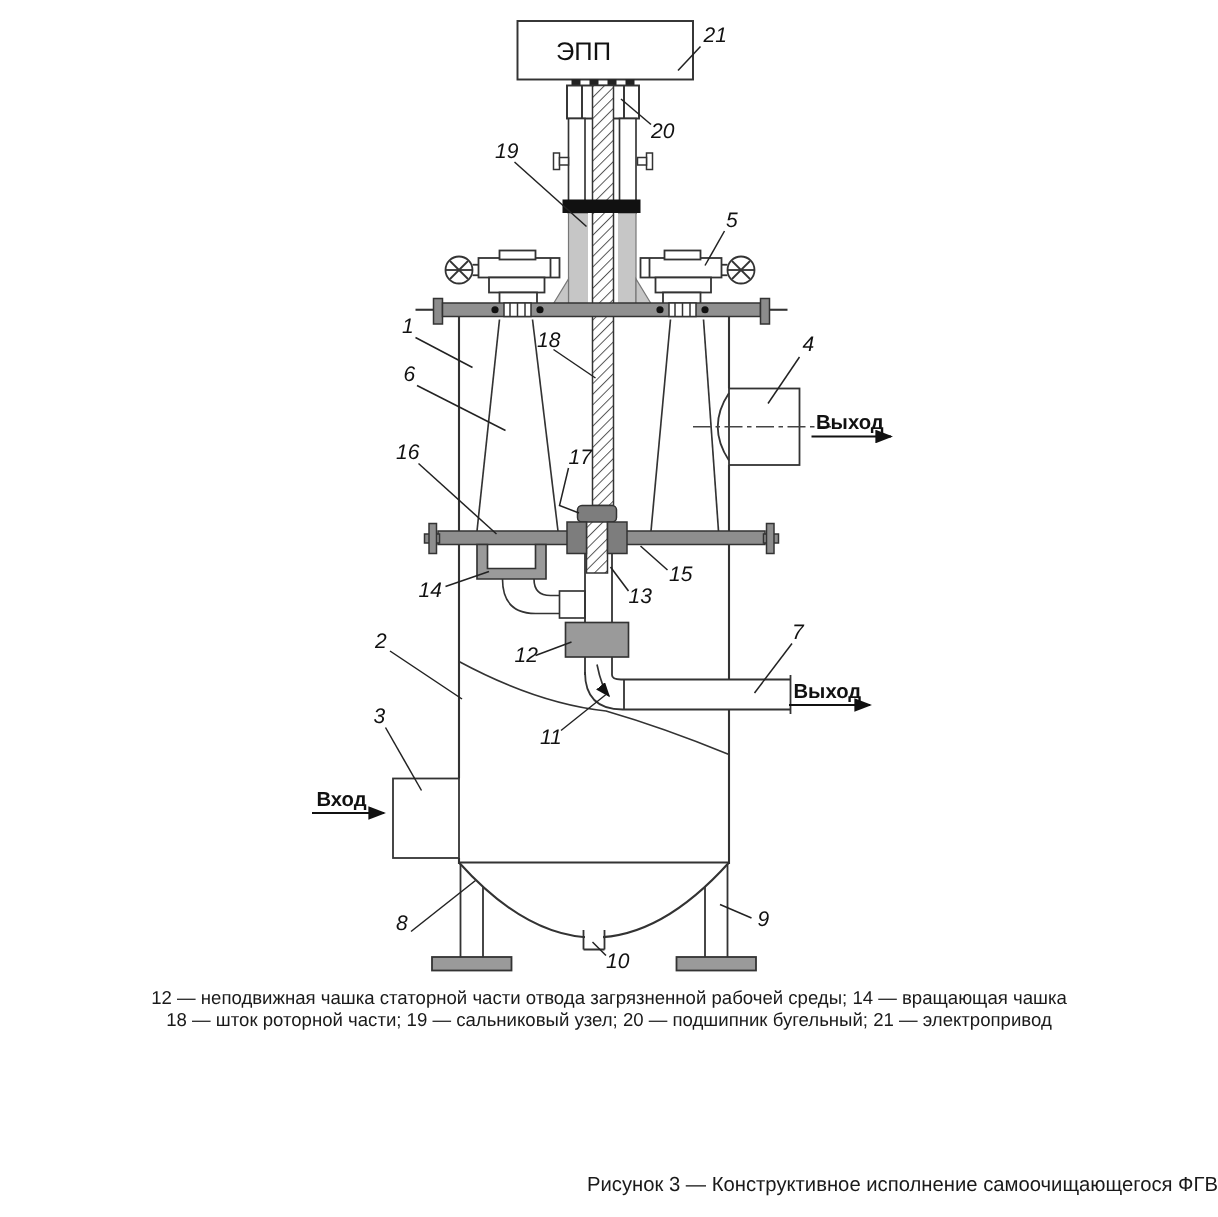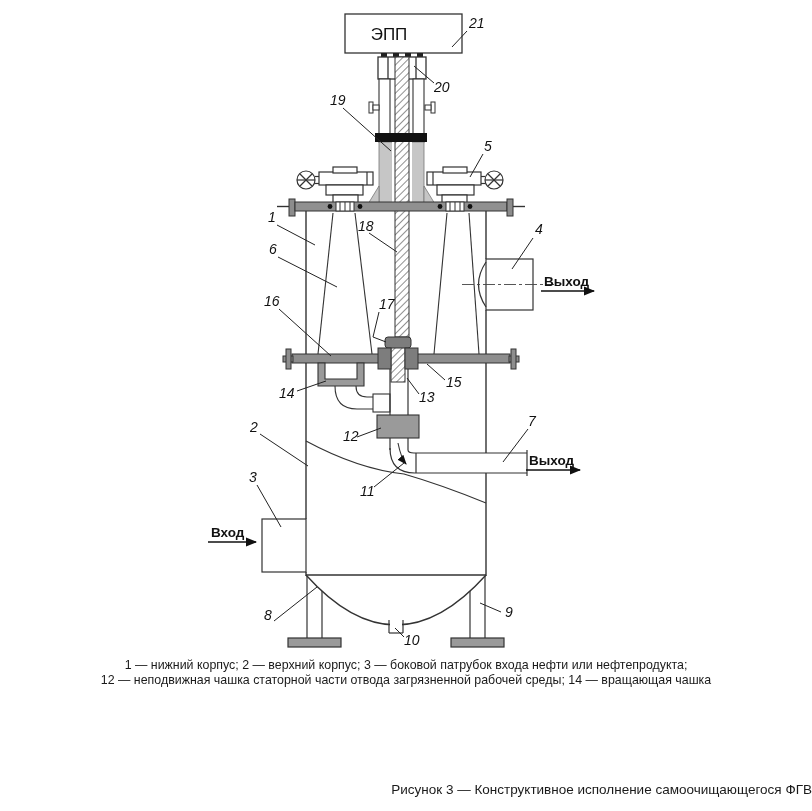--- a/index.html
+++ b/index.html
@@ -252,17 +252,17 @@
     <text class="callout" x="330" y="105">19</text>
     <text class="callout" x="484" y="151">5</text>
     <text class="callout" x="434" y="92">20</text>
     <text class="callout" x="469" y="28">21</text>
     <text class="callout" x="535" y="234">4</text>
   </g>
 </svg>
 </div>
 
 <div class="legend">
-  <div class="legend-line">1 — нижний корпус; 2 — верхний корпус; 3 — боковой патрубок входа нефти или нефтепродукта;</div>
   <div class="legend-line">12 — неподвижная чашка статорной части отвода загрязненной рабочей среды; 14 — вращающая чашка</div>
+  <div class="legend-line">18 — шток роторной части; 19 — сальниковый узел; 20 — подшипник бугельный; 21 — электропривод</div>
 </div>
 
 <div class="caption">Рисунок 3 — Конструктивное исполнение самоочищающегося ФГВ</div>
 
 </body></html>

